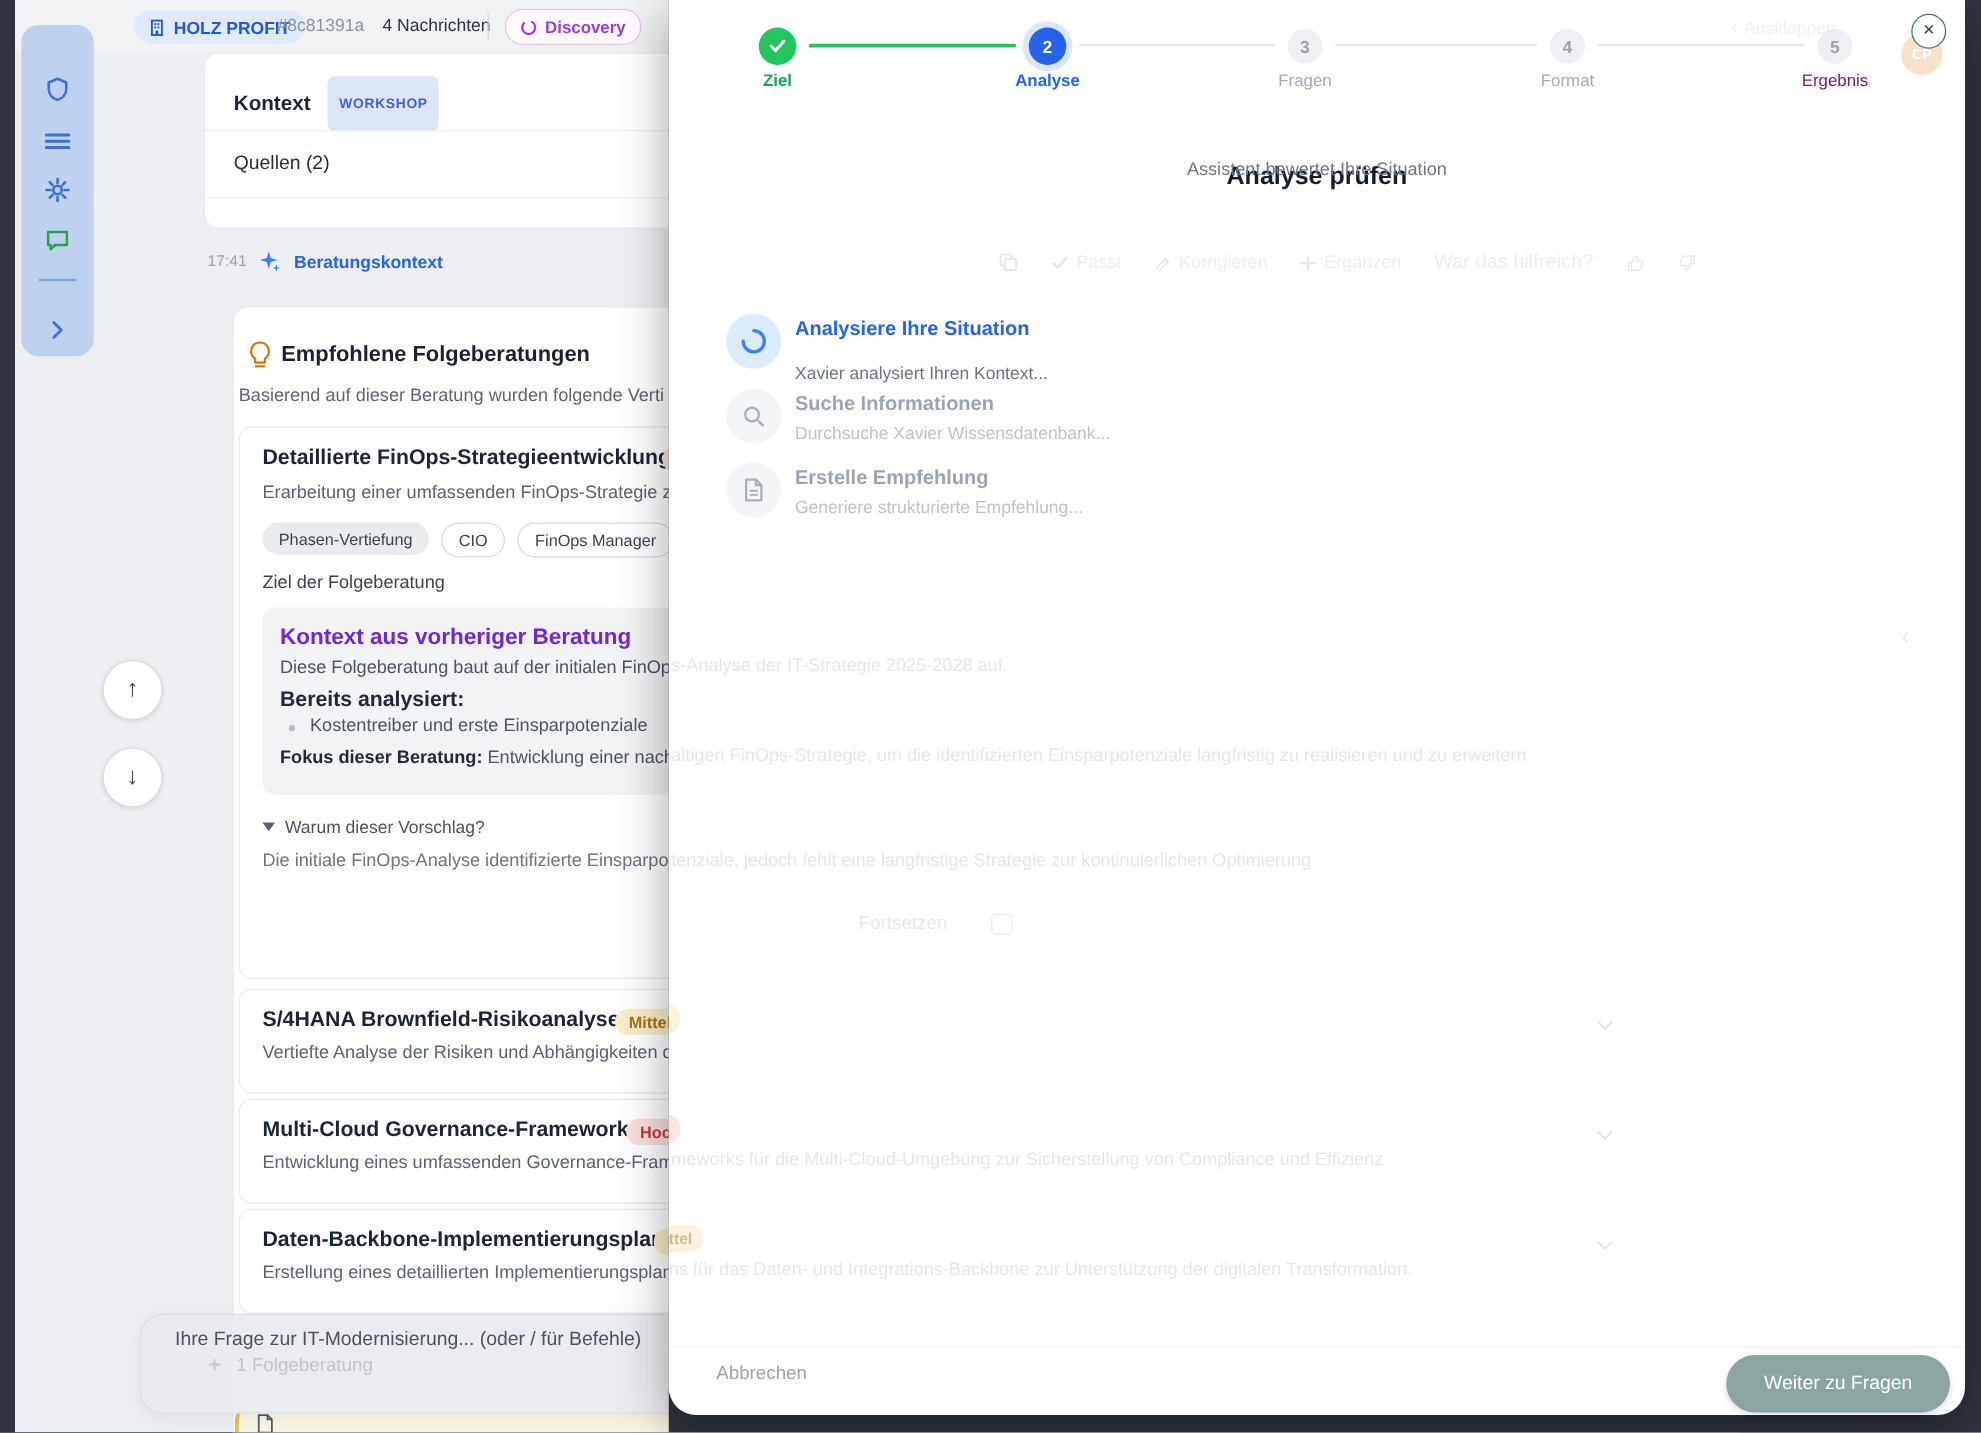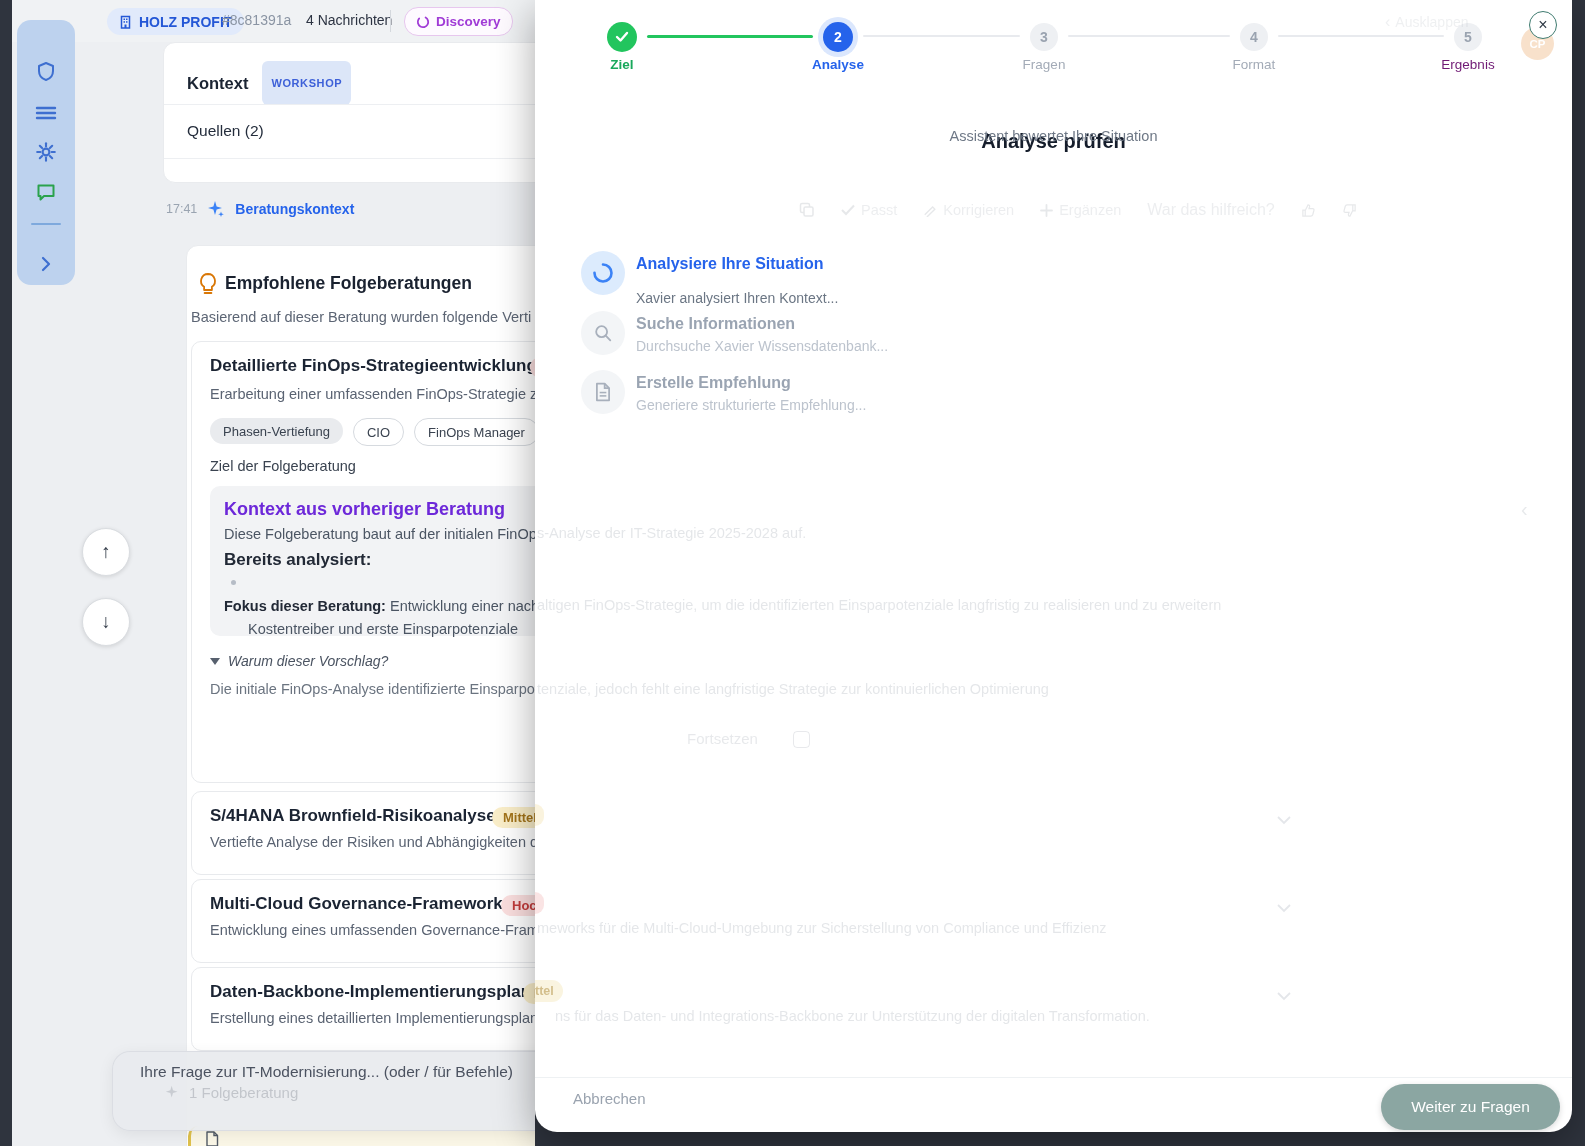--- a/index.html
+++ b/index.html
@@ -164,28 +164,28 @@
           <span class="tag tag-o">CIO</span>
           <span class="tag tag-o">FinOps Manager</span>
         </div>
         <div class="abs" style="left:18px;top:116px;font-size:14.5px;color:#3a4350;">Ziel der Folgeberatung</div>
 
         <div class="graybox" style="left:18px;top:144px;width:1344px;height:150px;">
           <div class="abs" style="left:14px;top:13px;font-size:18px;font-weight:bold;color:#6d28d9;white-space:nowrap;">Kontext aus vorheriger Beratung</div>
           <div class="abs" style="left:14px;top:40px;font-size:14.5px;color:#4b5563;white-space:nowrap;">Diese Folgeberatung baut auf der initialen FinOps-Analyse der IT-Strategie 2025-2028 auf.</div>
           <div class="abs" style="left:14px;top:64px;font-size:17px;font-weight:bold;color:#222936;white-space:nowrap;">Bereits analysiert:</div>
           <div class="abs" style="left:21px;top:94px;width:5px;height:5px;border-radius:50%;background:#b6bcc6;"></div>
-          <div class="abs" style="left:38px;top:87px;font-size:14.5px;color:#4b5563;white-space:nowrap;margin-top:48px;">Kostentreiber und erste Einsparpotenziale</div>
+          <div class="abs" style="left:38px;top:87px;font-size:14.5px;color:#4b5563;white-space:nowrap;">Kostentreiber und erste Einsparpotenziale</div>
           <div class="abs" style="left:14px;top:112px;font-size:14.5px;color:#4b5563;white-space:nowrap;">
             <b style="color:#222936;">Fokus dieser Beratung:</b>
             <span>Entwicklung einer nachhaltigen FinOps-Strategie, um die identifizierten Einsparpotenziale langfristig zu realisieren und zu erweitern</span>
           </div>
         </div>
 
-        <div class="abs" style="left:18px;top:311px;display:flex;align-items:center;gap:8px;font-style:italic;">
+        <div class="abs" style="left:18px;top:311px;display:flex;align-items:center;gap:8px;">
           <span style="width:0;height:0;border-left:5px solid transparent;border-right:5px solid transparent;border-top:7px solid #57606e;"></span>
           <span style="font-size:14px;color:#4a5361;">Warum dieser Vorschlag?</span>
         </div>
         <div class="abs" style="left:18px;top:339px;font-size:14.5px;color:#6b7480;white-space:nowrap;">Die initiale FinOps-Analyse identifizierte Einsparpotenziale, jedoch fehlt eine langfristige Strategie zur kontinuierlichen Optimierung</div>
       </div>
 
       <div class="abs" style="left:4px;top:545px;width:1380px;height:82px;border:1px solid #e8eaed;border-radius:10px;">
         <div class="abs t-title" style="left:18px;top:14px;">S/4HANA Brownfield-Risikoanalyse</div>
         <span class="abs prio prio-m" style="left:300px;top:15px;">Mittel</span>
         <div class="abs t-desc" style="left:18px;top:42px;">Vertiefte Analyse der Risiken und Abhängigkeiten der S/4HANA-Brownfield-Konvertierung zur Minimierung von Implementierungsrisiken</div>
@@ -340,21 +340,21 @@
 
     <div class="gh gh-line" style="left:2px;top:525px;">s-Analyse der IT-Strategie 2025-2028 auf.</div>
     <div class="gh gh-line" style="left:2px;top:597px;">altigen FinOps-Strategie, um die identifizierten Einsparpotenziale langfristig zu realisieren und zu erweitern</div>
     <div class="gh gh-line" style="left:2px;top:681px;">tenziale, jedoch fehlt eine langfristige Strategie zur kontinuierlichen Optimierung</div>
     <div class="gh" style="left:986px;top:498px;font-size:20px;opacity:.18;">‹</div>
 
     <div class="gh" style="left:152px;top:730px;font-size:15px;opacity:.18;">Fortsetzen</div>
     <div class="gh" style="left:258px;top:731px;width:15px;height:15px;border:1.5px solid #7d8794;border-radius:4px;opacity:.18;"></div>
 
     <div class="gh gh-line" style="left:2px;top:920px;">meworks für die Multi-Cloud-Umgebung zur Sicherstellung von Compliance und Effizienz</div>
-    <div class="gh gh-line" style="left:20px;top:1008px;">ns für das Daten- und Integrations-Backbone zur Unterstützung der digitalen Transformation.</div>
+    <div class="gh gh-line" style="left:0;top:1008px;">ns für das Daten- und Integrations-Backbone zur Unterstützung der digitalen Transformation.</div>
 
     <div class="gh" style="left:742px;top:816px;opacity:.25;">
         <svg width="14" height="9" viewBox="0 0 14 9">
           <polyline points="1,1 7,7 13,1" fill="none" stroke="#97a0ad" stroke-width="1.8"></polyline>
         </svg>
       </div>
     <div class="gh" style="left:742px;top:904px;opacity:.25;">
         <svg width="14" height="9" viewBox="0 0 14 9">
           <polyline points="1,1 7,7 13,1" fill="none" stroke="#97a0ad" stroke-width="1.8"></polyline>
         </svg>

